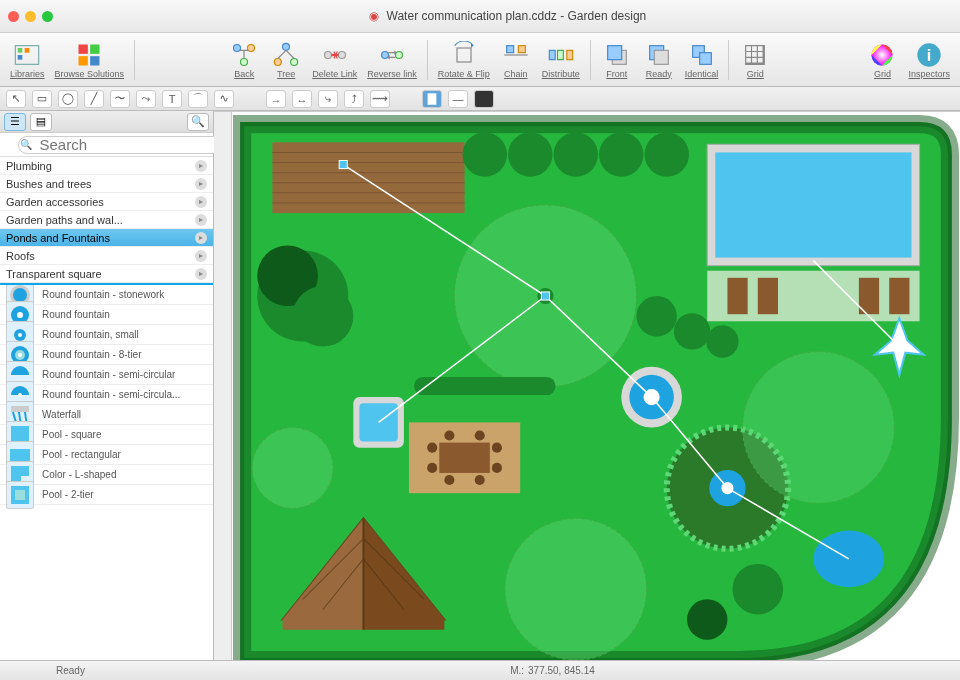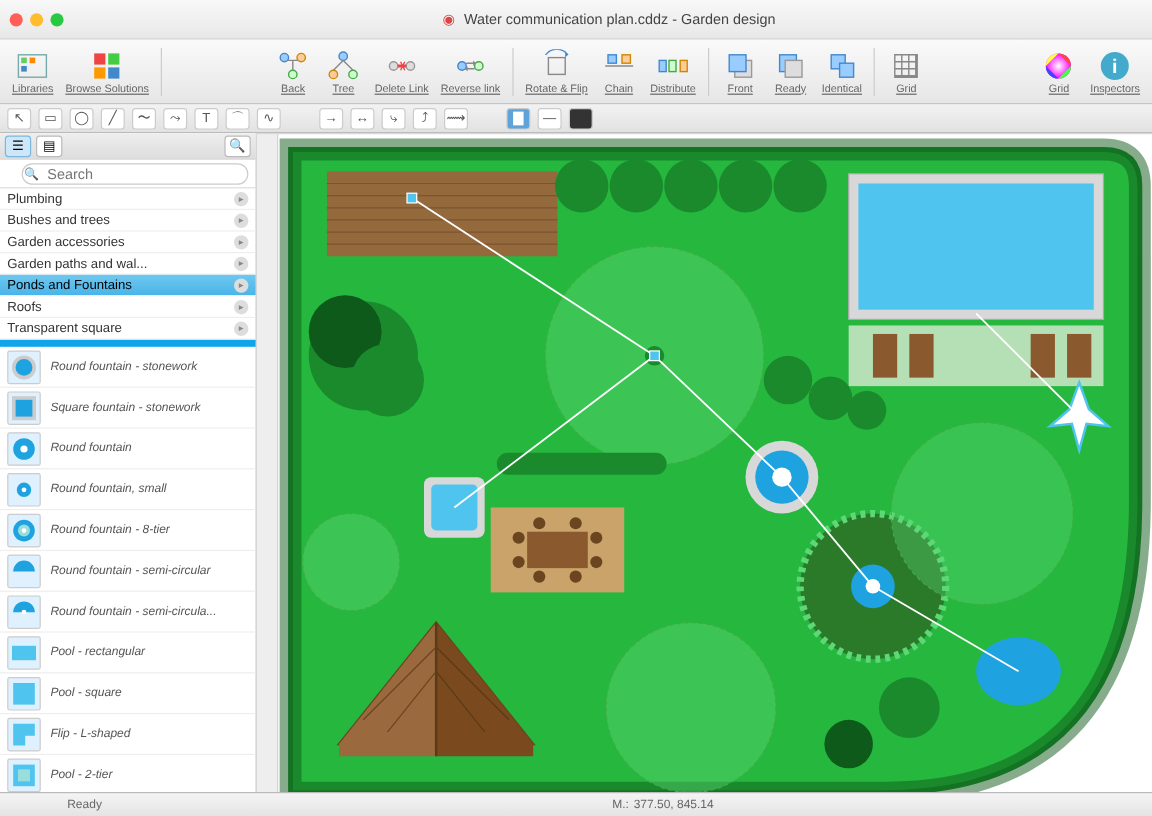--- a/index.html
+++ b/index.html
@@ -22,28 +22,28 @@
 .subtoolbar { height: 24px; background: linear-gradient(#f2f2f2,#e2e2e2); border-bottom: 1px solid #bbb; display: flex; align-items: center; padding: 0 6px; gap: 6px; font-size: 11px; color: #555; }
 .sub-btn { width: 20px; height: 18px; border: 1px solid #ccc; border-radius: 3px; background: #fff; display: flex; align-items: center; justify-content: center; font-size: 11px; cursor: pointer; }
 
 .main { flex: 1; display: flex; overflow: hidden; }
 
 .sidebar { width: 214px; background: #fff; border-right: 1px solid #bbb; display: flex; flex-direction: column; }
 .side-head { height: 22px; background: linear-gradient(#eee,#ddd); border-bottom: 1px solid #ccc; display: flex; align-items: center; padding: 0 4px; gap: 4px; }
 .side-head .tab { width: 22px; height: 18px; border: 1px solid #bbb; border-radius: 3px; background: #fff; display: flex; align-items: center; justify-content: center; font-size: 11px; cursor: pointer; }
 .side-head .tab.active { background: #cde6f8; border-color: #7ab8e0; }
 .search { height: 24px; padding: 3px 6px; border-bottom: 1px solid #ddd; display: flex; align-items: center; }
-.search input { flex: 1; height: 18px; border: 1px solid #ccc; border-radius: 9px; padding: 0 8px 0 20px; font-size: 12px; color: #999; background: #fff; }
+.search input { flex: 1; height: 18px; border: 1px solid #ccc; border-radius: 9px; padding: 0 8px 0 20px; font-size: 15px; color: #999; background: #fff; }
 .search .mag { position: relative; left: 14px; font-size: 10px; color: #999; z-index: 1; }
-.cats { border-bottom: 6px solid #0ea5e9; }
+.cats { border-bottom: 2px solid #0ea5e9; }
 .cat { height: 18px; display: flex; align-items: center; padding: 0 6px; font-size: 11px; color: #333; border-bottom: 1px solid #eee; cursor: pointer; justify-content: space-between; }
 .cat.selected { background: linear-gradient(#6ec8f0,#4ab4e8); color: #000; }
 .cat .disc { width: 12px; height: 12px; border-radius: 50%; background: #ddd; font-size: 8px; display: flex; align-items: center; justify-content: center; color: #888; }
 .items { flex: 1; overflow-y: auto; }
-.item { height: 34px; display: flex; align-items: center; padding: 0 6px; gap: 8px; border-bottom: 1px solid #eee; font-size: 10px; color: #555; cursor: pointer; font-style: italic; }
+.item { height: 20px; display: flex; align-items: center; padding: 0 6px; gap: 8px; border-bottom: 1px solid #eee; font-size: 10px; color: #555; cursor: pointer; }
 .item .thumb { width: 28px; height: 28px; border: 1px solid #ccc; border-radius: 2px; background: #dff0ff; display: flex; align-items: center; justify-content: center; }
 .item .thumb svg { width: 22px; height: 22px; }
 
 .canvas-wrap { flex: 1; display: flex; flex-direction: column; background: #f5f5f5; }
 .rulers-top { height: 18px; background: #eee; border-bottom: 1px solid #ccc; }
 .canvas-inner { flex: 1; display: flex; }
 .rulers-left { width: 18px; background: #eee; border-right: 1px solid #ccc; }
 .canvas { flex: 1; background: #fff; position: relative; overflow: hidden; }
 .canvas svg { width: 100%; height: 100%; }
 
@@ -313,29 +313,20 @@
             <svg viewBox="0 0 22 22">
               <circle cx="11" cy="11" r="10" fill="#ccc"></circle>
               <circle cx="11" cy="11" r="7" fill="#1ea3e0"></circle>
             </svg>
           </div>
           <span>Round fountain - stonework</span>
         </div>
         <div class="item">
           <div class="thumb">
             <svg viewBox="0 0 22 22">
-              <rect x="1" y="1" width="20" height="20" fill="#ccc"></rect>
-              <rect x="4" y="4" width="14" height="14" fill="#1ea3e0"></rect>
-            </svg>
-          </div>
-          <span>Square fountain - stonework</span>
-        </div>
-        <div class="item">
-          <div class="thumb">
-            <svg viewBox="0 0 22 22">
               <circle cx="11" cy="11" r="9" fill="#1ea3e0"></circle>
               <circle cx="11" cy="11" r="3" fill="#fff"></circle>
             </svg>
           </div>
           <span>Round fountain</span>
         </div>
         <div class="item">
           <div class="thumb">
             <svg viewBox="0 0 22 22">
               <circle cx="11" cy="11" r="6" fill="#1ea3e0"></circle>
@@ -367,40 +358,49 @@
             <svg viewBox="0 0 22 22">
               <path d="M2 11 A9 9 0 0 1 20 11 Z" fill="#1ea3e0"></path>
               <circle cx="11" cy="11" r="2" fill="#fff"></circle>
             </svg>
           </div>
           <span>Round fountain - semi-circula...</span>
         </div>
         <div class="item">
           <div class="thumb">
             <svg viewBox="0 0 22 22">
+              <rect x="2" y="2" width="18" height="6" fill="#ccc"></rect>
+              <path d="M4 8 Q6 16 8 20 M10 8 Q11 16 12 20 M16 8 Q17 16 18 20" stroke="#1ea3e0" fill="none" stroke-width="2"></path>
+            </svg>
+          </div>
+          <span>Waterfall</span>
+        </div>
+        <div class="item">
+          <div class="thumb">
+            <svg viewBox="0 0 22 22">
+              <rect x="2" y="2" width="18" height="18" fill="#4fc4ee"></rect>
+            </svg>
+          </div>
+          <span>Pool - square</span>
+        </div>
+        <div class="item">
+          <div class="thumb">
+            <svg viewBox="0 0 22 22">
               <rect x="1" y="5" width="20" height="12" fill="#4fc4ee"></rect>
             </svg>
           </div>
           <span>Pool - rectangular</span>
         </div>
         <div class="item">
           <div class="thumb">
             <svg viewBox="0 0 22 22">
-              <rect x="2" y="2" width="18" height="18" fill="#4fc4ee"></rect>
-            </svg>
-          </div>
-          <span>Pool - square</span>
-        </div>
-        <div class="item">
-          <div class="thumb">
-            <svg viewBox="0 0 22 22">
               <path d="M2 2 L20 2 L20 12 L12 12 L12 20 L2 20 Z" fill="#4fc4ee"></path>
             </svg>
           </div>
-          <span>Flip - L-shaped</span>
+          <span>Color - L-shaped</span>
         </div>
         <div class="item">
           <div class="thumb">
             <svg viewBox="0 0 22 22">
               <rect x="2" y="2" width="18" height="18" fill="#4fc4ee"></rect>
               <rect x="6" y="6" width="10" height="10" fill="#9dd"></rect>
             </svg>
           </div>
           <span>Pool - 2-tier</span>
         </div>

